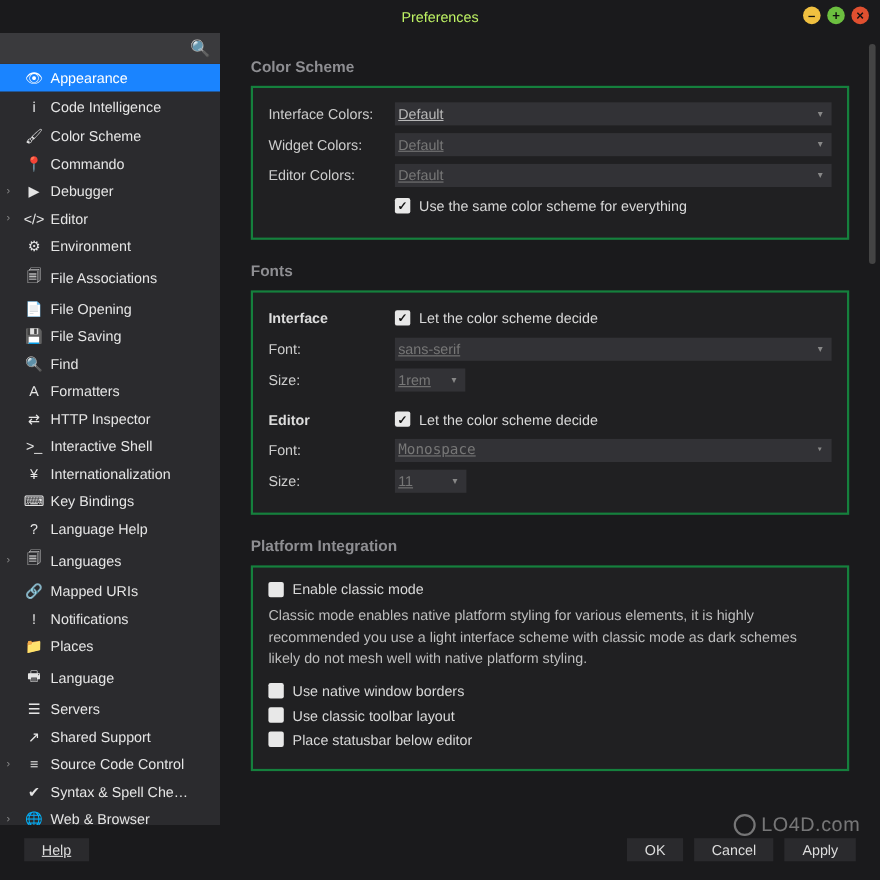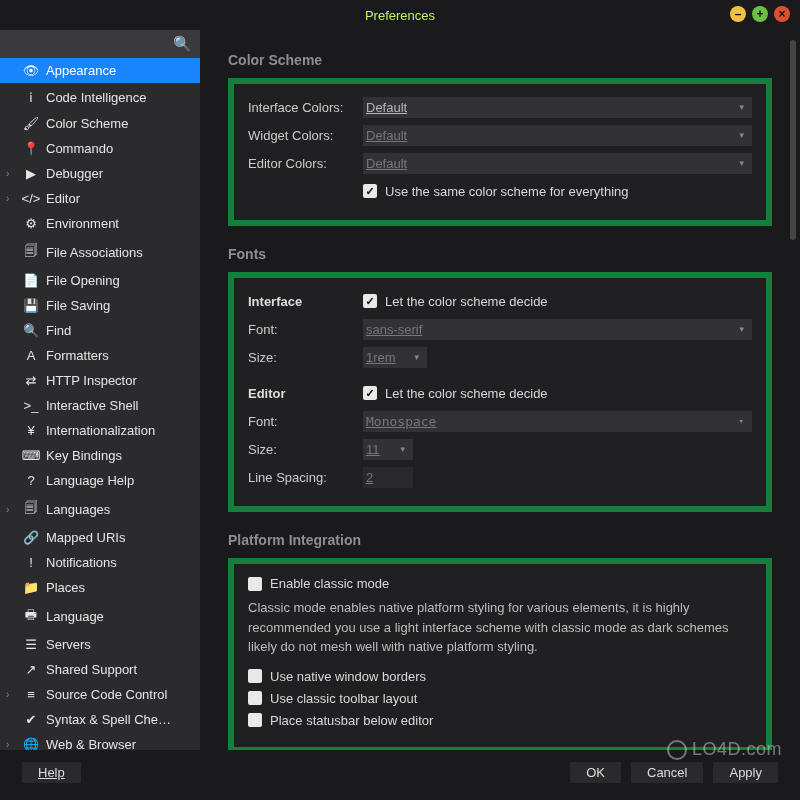--- a/index.html
+++ b/index.html
@@ -104,21 +104,21 @@
   border-radius: 3px;
 }
 .section-title {
   color: #8e8e92;
   font-weight: bold;
   font-size: 14px;
   margin: 10px 0 10px 0;
 }
 .group {
   background: #202022;
-  border: 6px solid #15803d;
+  border: 2px solid #15803d;
   padding: 12px 14px;
   margin-bottom: 20px;
 }
 .row {
   display: flex;
   align-items: center;
   margin-bottom: 6px;
   min-height: 22px;
 }
 .row-label {
@@ -135,21 +135,21 @@
   position: relative;
   font-size: 13px;
   text-decoration: underline;
 }
 .dd.disabled { color: #777; }
 .dd .caret {
   position: absolute; right: 8px; top: 5px;
   font-size: 9px; color: #888;
 }
 .dd.narrow { flex: none; width: 64px; }
-.dd.vnarrow { flex: none; width: 50px; }
+.dd.vnarrow { flex: none; width: 65px; }
 .chk {
   display: flex;
   align-items: center;
   gap: 8px;
   color: #d8d8d8;
 }
 .chk-box {
   width: 14px; height: 14px;
   background: #e8e8e8;
   border-radius: 2px;
@@ -388,24 +388,20 @@
         </label>
       </div>
       <div class="row">
         <div class="row-label">Font:</div>
         <div class="dd disabled" style="font-family:monospace"><span>Monospace</span><span class="caret">▾</span></div>
       </div>
       <div class="row">
         <div class="row-label">Size:</div>
         <div class="dd disabled vnarrow"><span>11</span><span class="caret">▾</span></div>
       </div>
-      <div class="row">
-        <div class="row-label">Line Spacing:</div>
-        <div class="dd disabled vnarrow" style="background:#2a2a2d"><span>2</span></div>
-      </div>
     </div>
 
     <div class="section-title">Platform Integration</div>
     <div class="group">
       <div class="chk-line">
         <label class="chk">
           <span class="chk-box unchecked">✓</span>
           <span>Enable classic mode</span>
         </label>
       </div>

